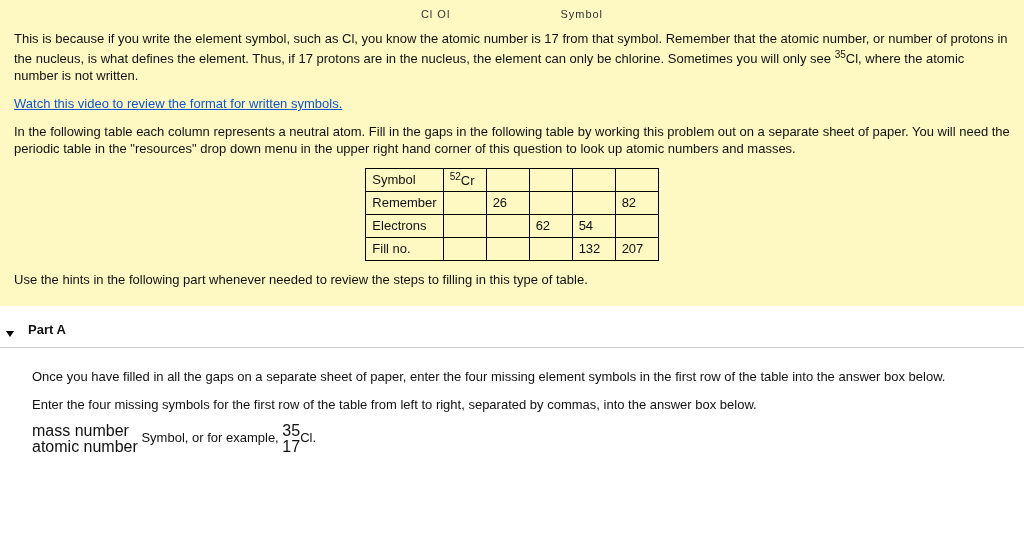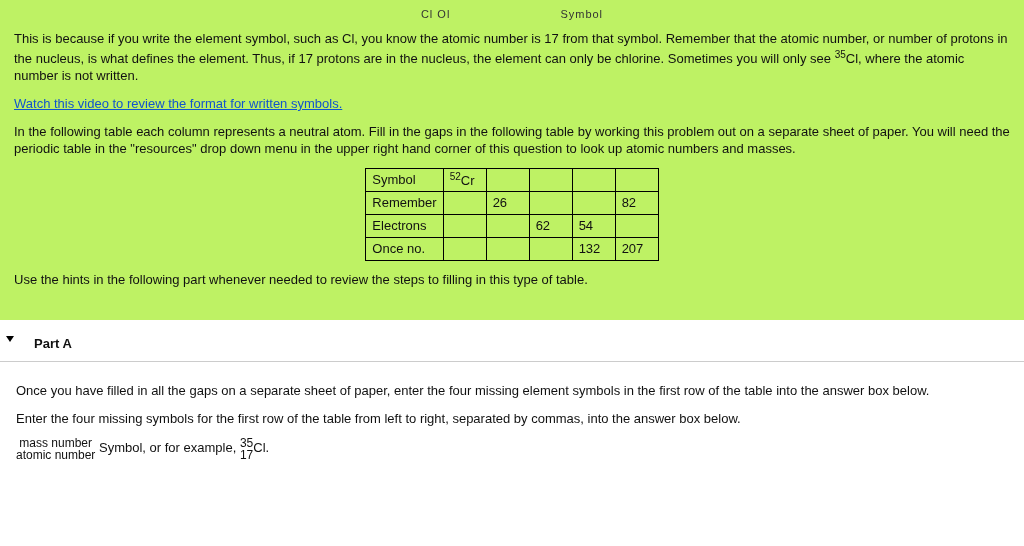--- a/index.html
+++ b/index.html
@@ -1,29 +1,29 @@
 <!DOCTYPE html>
 <html><head>
 <meta charset="utf-8">
 <style>
 html,body{margin:0;padding:0;font-family:Arial,Helvetica,sans-serif;font-size:13px;color:#111;background:#fff;width:1024px}
-.bluebox{background:#bef264;padding:8px 14px 14px 14px}
+.bluebox{background:#fef9c3;padding:8px 14px 14px 14px}
 .cutoff{display:flex;justify-content:center;gap:110px;font-size:11px;color:#333;letter-spacing:1px}
 .para{margin:10px 0;line-height:1.35}
 .sup{font-size:10px;vertical-align:super}
 a.link{color:#1155cc;text-decoration:underline}
 table.isot{border-collapse:collapse;margin:8px auto}
 table.isot td{border:1px solid #000;padding:2px 6px;min-width:30px;text-align:left;font-size:13px;height:18px}
 table.isot td.lbl{font-weight:normal}
-.partbar{display:flex;align-items:flex-start;gap:20px;padding:10px 6px;border-bottom:1px solid #ccc;margin-top:6px}
+.partbar{display:flex;align-items:flex-end;gap:14px;padding:10px 6px;border-bottom:1px solid #ccc;margin-top:6px}
 .caret{width:0;height:0;border-left:4px solid transparent;border-right:4px solid transparent;border-top:6px solid #000}
 .partlabel{font-weight:bold}
-.partbody{padding:10px 16px 4px 16px}
+.partbody{padding:10px 16px 4px 32px}
 .ital{font-style:italic}
-.frac{display:inline-block;font-size:12px;text-align:center;line-height:1;vertical-align:middle}
+.frac{display:inline-block;font-size:16px;line-height:1;vertical-align:middle}
 .frac .top{display:block}
 .frac .bot{display:block}
 </style>
 </head>
 <body>
 
 <div class="bluebox">
   <div class="cutoff">
     <span>Cl Ol</span>
     <span>Symbol</span>
@@ -59,31 +59,31 @@
     </tr>
     <tr>
       <td class="lbl">Electrons</td>
       <td></td>
       <td></td>
       <td>62</td>
       <td>54</td>
       <td></td>
     </tr>
     <tr>
-      <td class="lbl">Once no.</td>
+      <td class="lbl">Fill no.</td>
       <td></td>
       <td></td>
       <td></td>
       <td>132</td>
       <td>207</td>
     </tr>
   </tbody>
     </table>
 
-  <div class="para" style="margin-bottom:18px">Use the hints in the following part whenever needed to review the steps to filling in this type of table.</div>
+  <div class="para" style="margin-bottom:4px">Use the hints in the following part whenever needed to review the steps to filling in this type of table.</div>
 </div>
 
 <div class="partbar">
   <span class="caret"></span>
   <span class="partlabel">Part A</span>
 </div>
 
 <div class="partbody">
   <div class="para">Once you have filled in all the gaps on a separate sheet of paper, enter the four missing element symbols in the first row of the table into the answer box below.</div>
   <div class="para">Enter the four missing symbols for the first row of the table from left to right, separated by commas, into the answer box below.</div>

